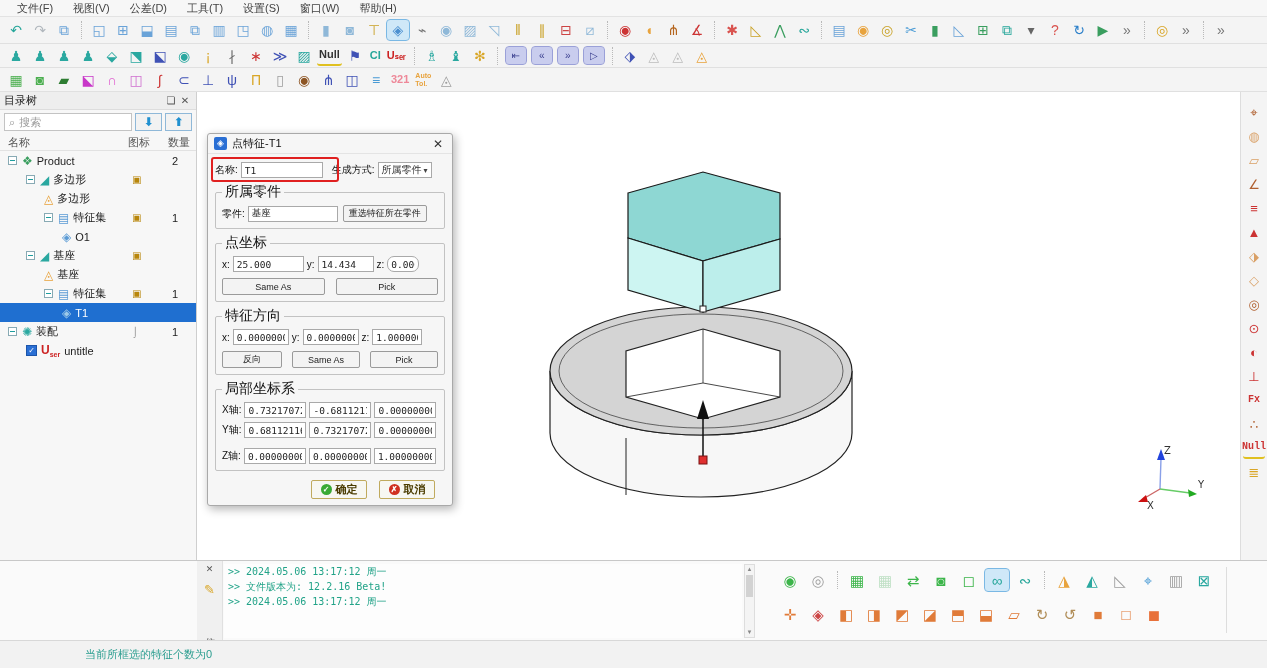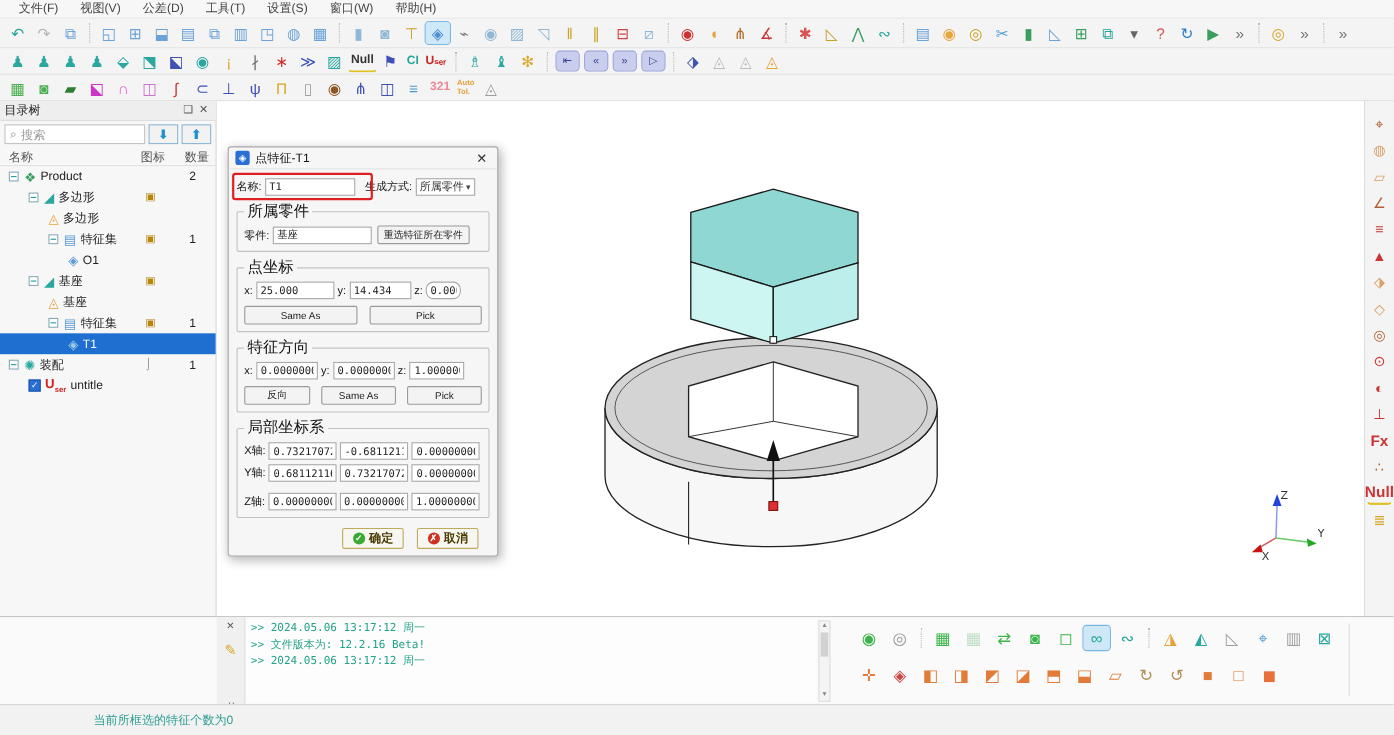--- a/index.html
+++ b/index.html
@@ -2,21 +2,21 @@
 <html><head>
 <meta charset="utf-8">
 <style>
   * { margin:0; padding:0; box-sizing:border-box; }
   html,body { width:1267px; height:668px; overflow:hidden;
     font-family:"Liberation Sans","DejaVu Sans",sans-serif; background:#f0f0f0; font-size:11px; color:#333; }
   .abs { position:absolute; }
 
   
   #menubar { left:0; top:0; width:1267px; height:17px; background:#f7f7f7; border-bottom:1px solid #e3e3e3;
-    display:flex; align-items:flex-end; padding-left:8px; gap:2px; }
+    display:flex; align-items:flex-start; padding-left:8px; gap:2px; }
   .menu-item { padding:1px 9px; color:#444; font-size:11px; cursor:default; }
 
   
   .tbrow { left:0; width:1267px; background:#f4f4f4; border-bottom:1px solid #e0e0e0;
     display:flex; align-items:center; padding-left:4px; }
   #tb1 { top:17px; height:27px; }
   #tb2 { top:44px; height:24px; }
   #tb3 { top:68px; height:24px; }
   .tb-icon { width:22px; height:20px; display:flex; align-items:center; justify-content:center;
     font-size:14px; line-height:1; border-radius:3px; margin:0 1px; cursor:default; flex:0 0 auto; }
@@ -76,21 +76,21 @@
   #ok-row { display:flex; justify-content:flex-end; gap:12px; margin-top:9px; padding-right:10px; }
   .okbtn { width:56px; height:19px; border:1px solid #c0aa5e; background:#f7f7f2; border-radius:2px;
     display:flex; align-items:center; justify-content:center; gap:4px; color:#4a3b00; font-weight:bold; font-size:11px; }
   .cir { width:11px; height:11px; border-radius:50%; color:#fff; font-size:8px; line-height:11px; text-align:center; }
   .cir.g { background:#3aaa35; } .cir.r { background:#d03020; }
 
   
   #rightbar { left:1240px; top:92px; width:27px; height:468px; background:#f4f4f4; border-left:1px solid #ddd;
     display:flex; flex-direction:column; align-items:center; padding-top:8px; }
   #rightbar .tb-icon { width:22px; height:22px; margin:1px 0; font-size:13px; }
-  #rightbar .tb-txt { font-size:14px; }
+  #rightbar .tb-txt { font-size:10px;font-family:Liberation Mono, monospace; }
 
   
   #bottom { left:0; top:560px; width:1267px; height:80px; background:#fafafa; border-top:1px solid #c8c8c8; }
   #log-tabcol { position:absolute; left:197px; top:0; width:26px; height:80px; background:#f0f0f0; border-right:1px solid #e0e0e0;
     display:flex; flex-direction:column; align-items:center; }
   #log-close { font-size:9px; color:#555; margin-top:3px; }
   #log-brush { font-size:13px; color:#d9a627; margin-top:8px; }
   #log-tab { margin-top:auto; margin-bottom:8px; writing-mode:vertical-rl; font-size:10px; color:#666; letter-spacing:2px; }
   #log-lines { position:absolute; left:224px; top:3px; width:518px; height:74px; background:#fdfdfd; overflow:hidden;
     font-family:"DejaVu Sans Mono",monospace; font-size:10px; color:#22a388; line-height:15px; padding-left:4px; }

